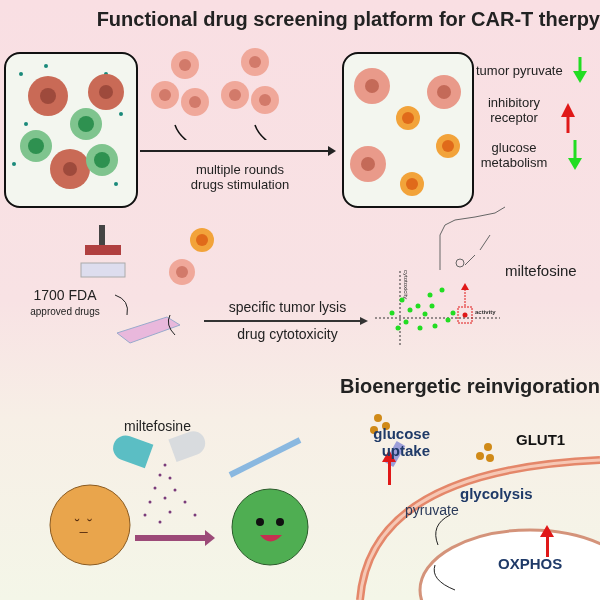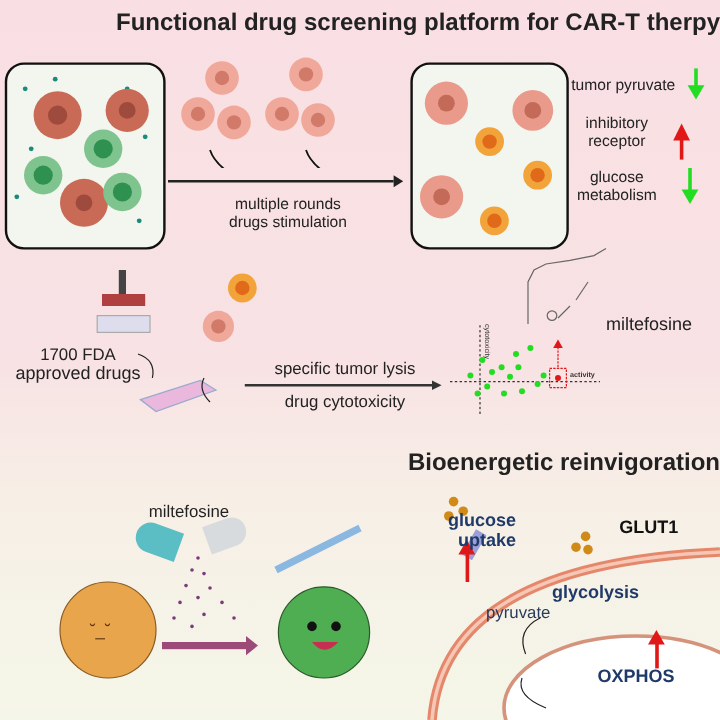--- a/index.html
+++ b/index.html
@@ -111,21 +111,21 @@
 
 <svg class="abs" style="left:75px;top:225px;" width="110" height="120">
   <rect x="24" y="0" width="6" height="20" fill="#444"></rect>
   <rect x="10" y="20" width="36" height="10" fill="#b04040"></rect>
   <rect x="6" y="38" width="44" height="14" fill="#dde" stroke="#aaa"></rect>
   <path d="M42 108 L92 92 L105 100 L55 118 Z" fill="#e9b8dc" stroke="#9ac"></path>
   <path d="M40 70 Q55 75 52 90" stroke="#222" fill="none"></path>
     <path d="M100 110 Q90 100 95 90" stroke="#222" fill="none"></path>
 </svg>
 <div class="abs lbl" style="left:0px;top:288px;width:130px;font-size:14px;">1700 FDA</div>
-<div class="abs lbl" style="left:0px;top:304px;width:130px;font-size:15px;">approved drugs</div>
+<div class="abs lbl" style="left:0px;top:304px;width:130px;font-size:10px;">approved drugs</div>
 
 <svg class="abs" style="left:160px;top:220px;" width="70" height="80">
   <circle cx="42" cy="20" r="12" fill="#f2a33a"></circle>
     <circle cx="42" cy="20" r="6" fill="#e06a1a"></circle>
   <circle cx="22" cy="52" r="13" fill="#f0a89a"></circle>
     <circle cx="22" cy="52" r="6" fill="#d27a6a"></circle>
 </svg>
 
 <div class="abs lbl" style="left:205px;top:300px;width:165px;font-size:14px;">specific tumor lysis</div>
 <svg class="abs" style="left:200px;top:316px;" width="170" height="10">

